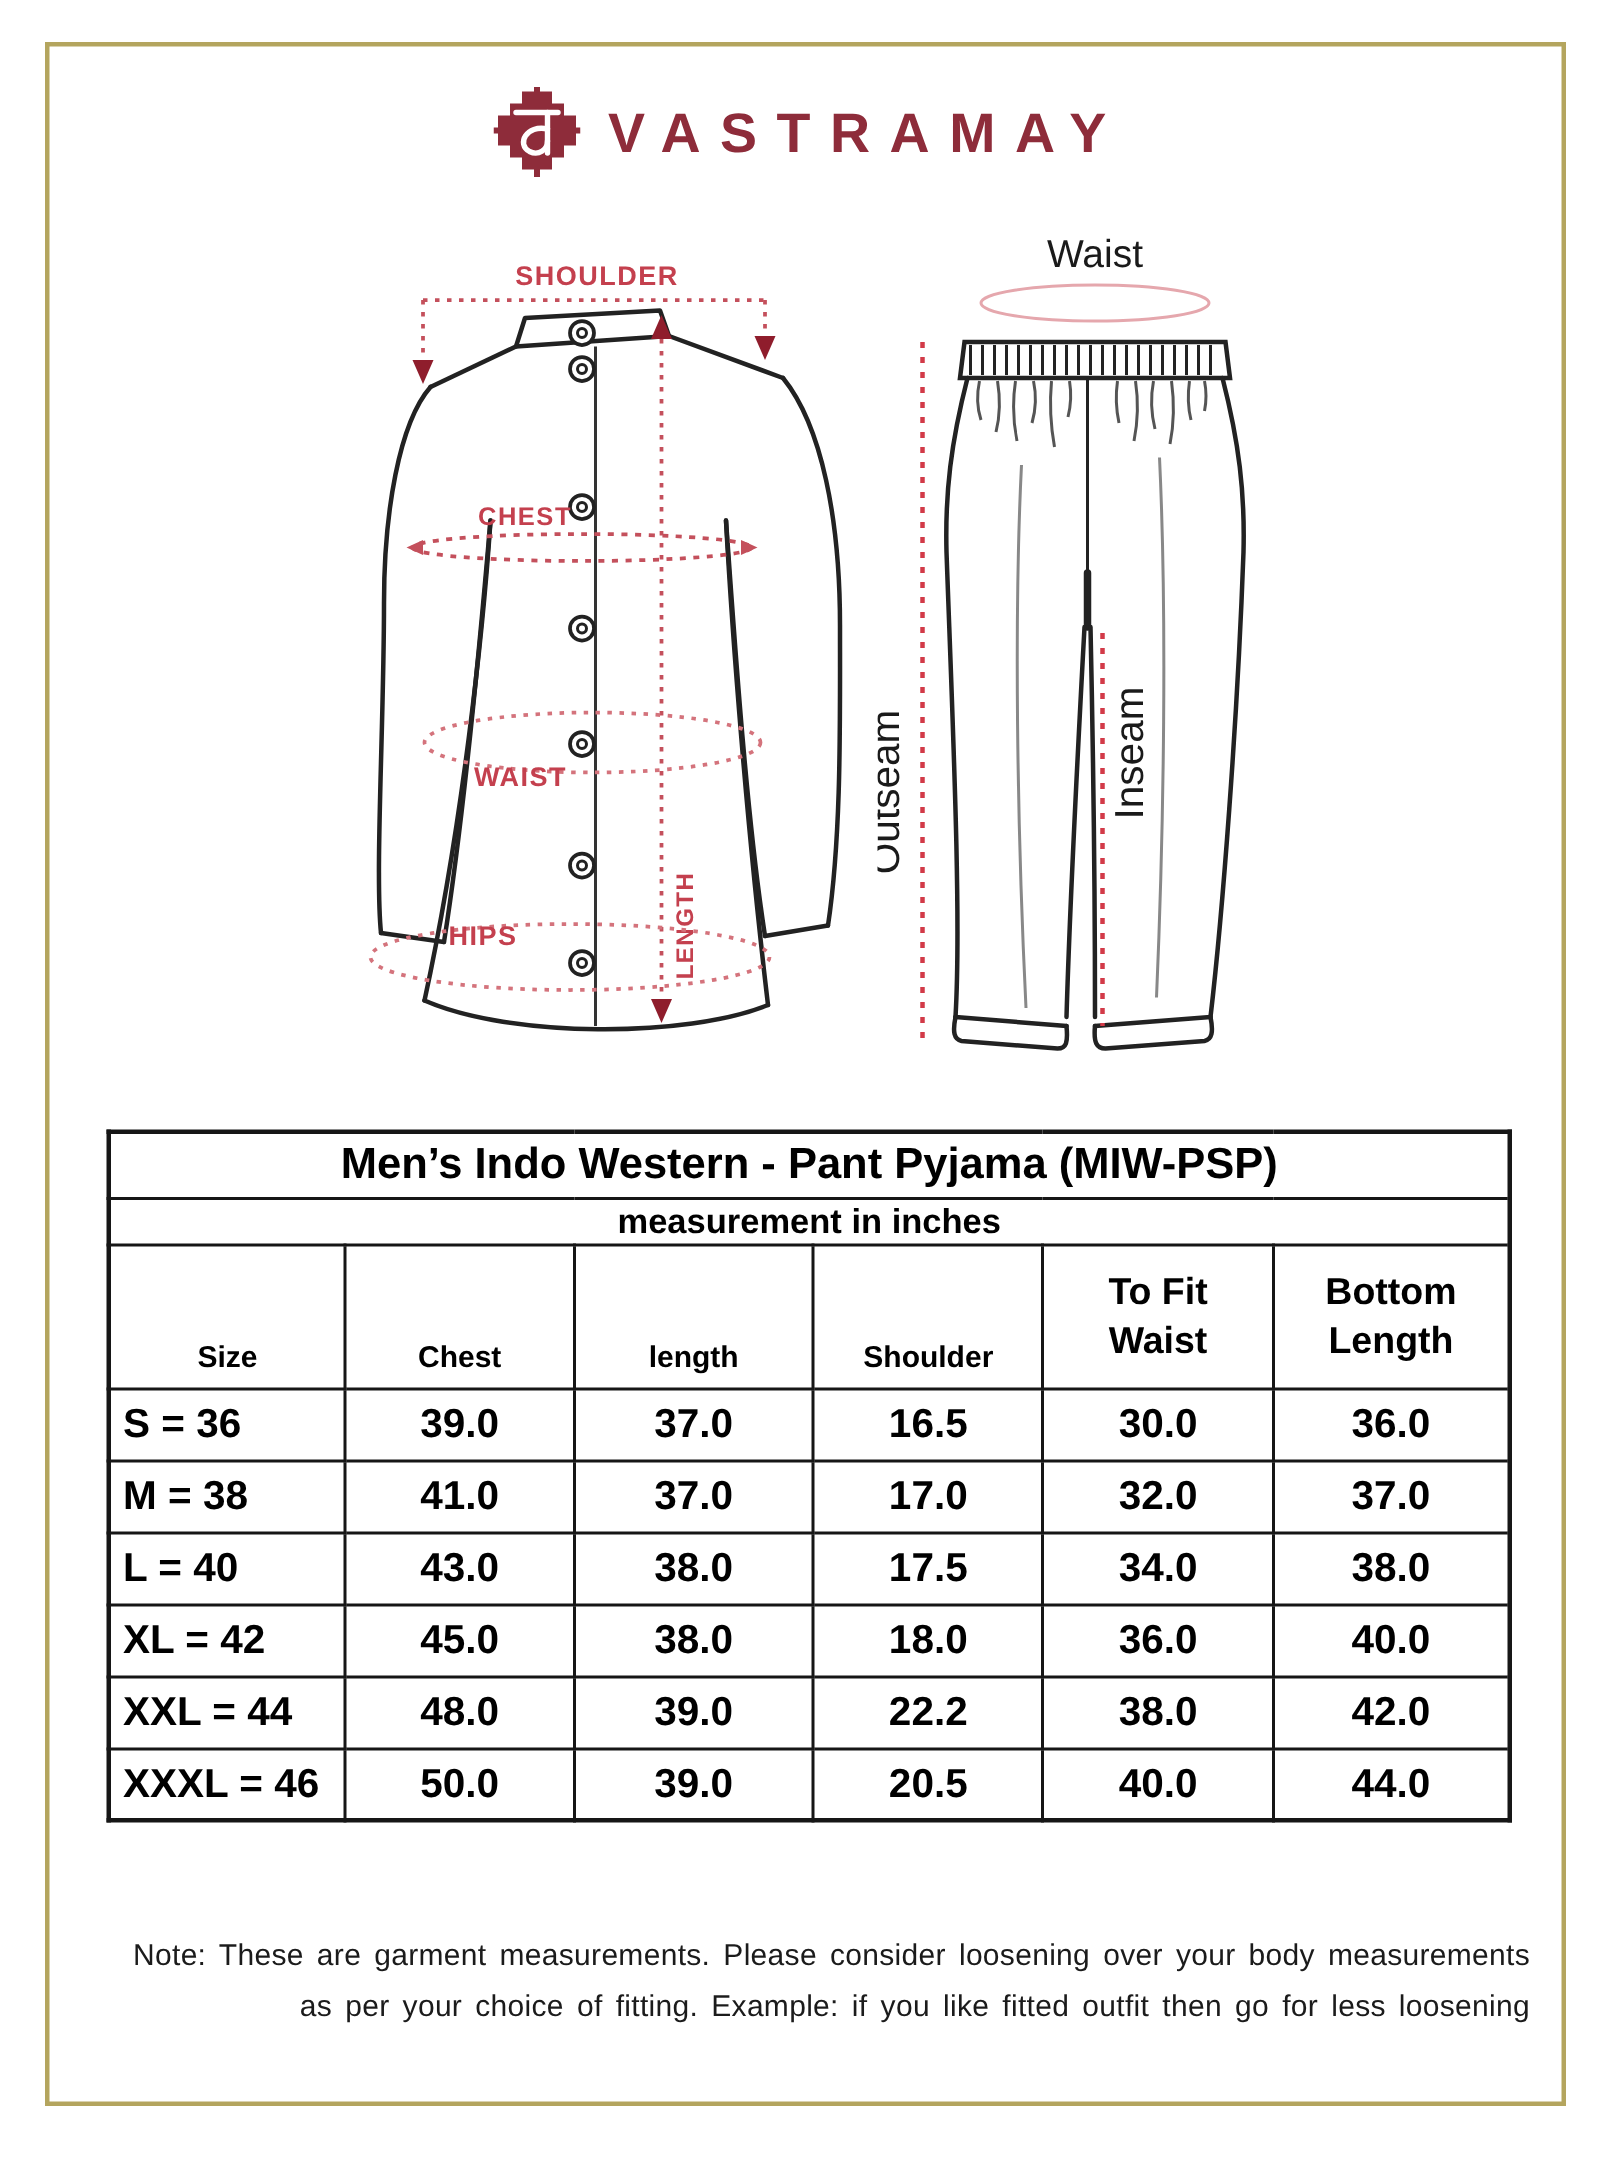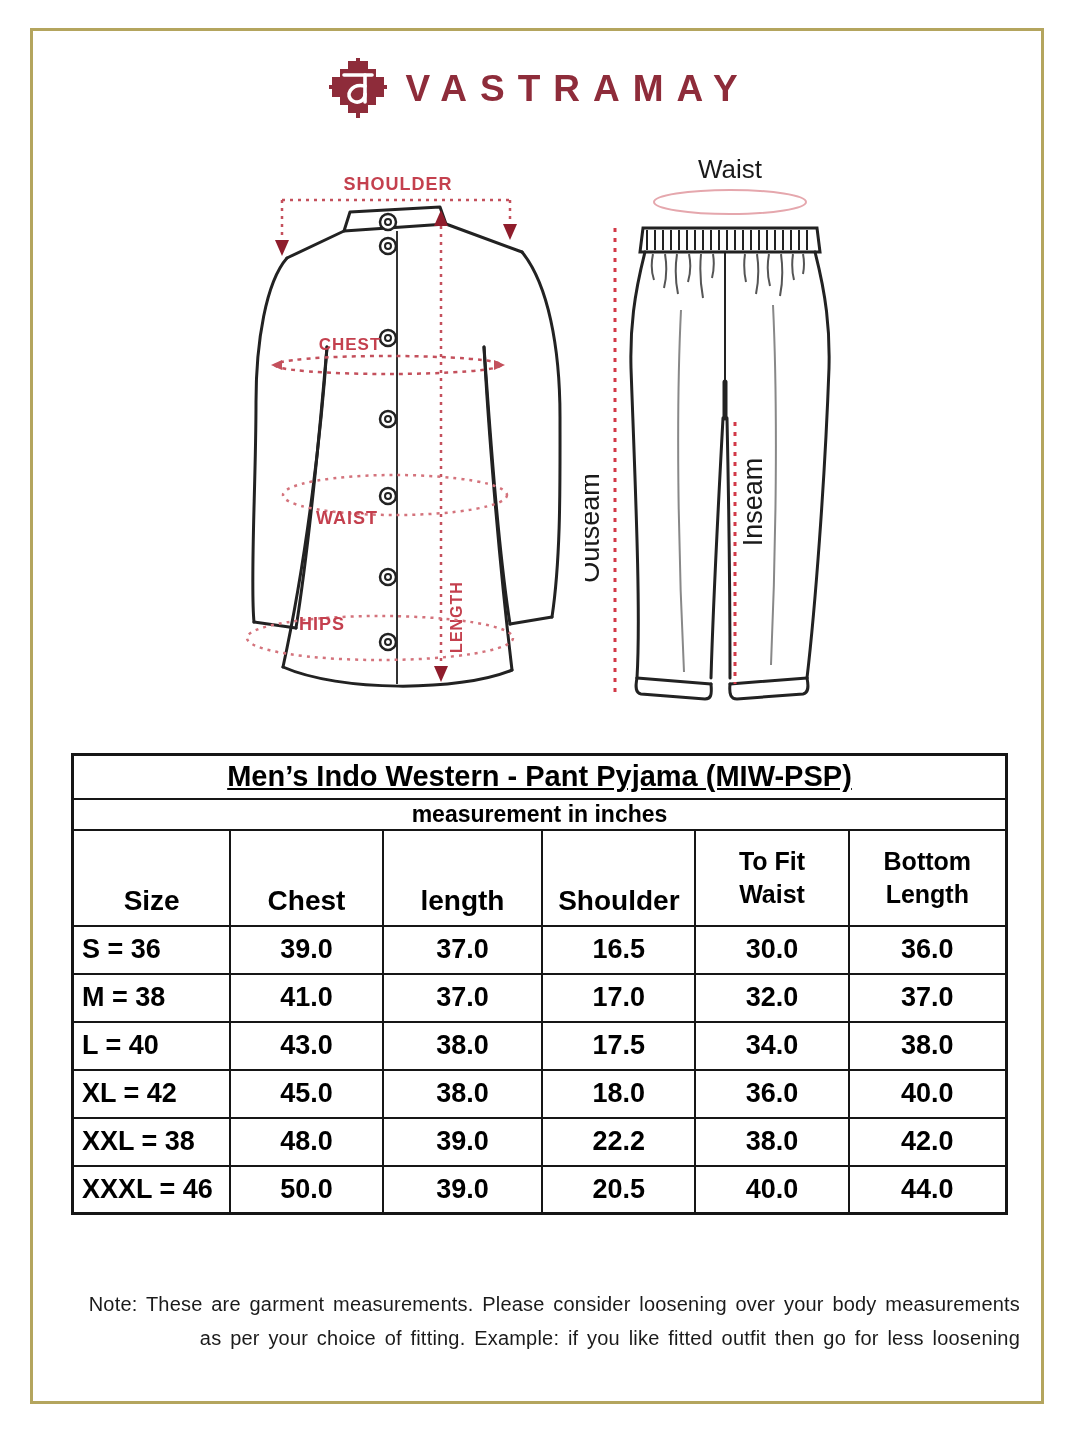--- a/index.html
+++ b/index.html
@@ -16,23 +16,23 @@
   .kurta-svg{position:absolute;left:230px;top:162px;}
   .pyjama-svg{position:absolute;left:585px;top:150px;}
   svg text{font-family:"Liberation Sans",sans-serif;}
   .anno{fill:#c4404e;font-weight:bold;letter-spacing:1px;}
   .pant-label{fill:#1a1a1a;}
   
   .size-table{position:absolute;left:71px;top:753px;width:937px;border-collapse:collapse;
               table-layout:fixed;color:#000;}
   .size-table td,.size-table th{border:2px solid #161616;box-sizing:border-box;}
   .size-table{border:3px solid #161616;}
-  .t-title{height:44px;text-align:center;font-weight:bold;font-size:29px;text-decoration:underline;}
+  .t-title{height:44px;text-align:center;font-weight:bold;font-size:29px;}
   .t-sub{height:30px;text-align:center;font-weight:bold;font-size:23px;}
-  .size-table th{height:96px;font-weight:bold;font-size:28px;vertical-align:bottom;
+  .size-table th{height:96px;font-weight:bold;font-size:20px;vertical-align:bottom;
                  padding:0 4px 8px 4px;text-align:center;}
   .size-table th.two-line{vertical-align:middle;font-size:25px;line-height:1.3;
                           padding:0 12px;}
   .size-table tbody td{height:48px;font-weight:bold;font-size:27px;text-align:center;
                        vertical-align:middle;margin-left:39px;}
   .size-table tbody td.size-col{text-align:left;padding-left:8px;}
   
   .note{position:absolute;left:60px;top:1288px;width:960px;text-align:right;
         font-size:20px;line-height:1.68;color:#1b1b1b;letter-spacing:0.2px;
         word-spacing:3px;}
@@ -265,21 +265,21 @@
         </tr>
         <tr>
           <td class="size-col">XL = 42</td>
           <td>45.0</td>
           <td>38.0</td>
           <td>18.0</td>
           <td>36.0</td>
           <td>40.0</td>
         </tr>
         <tr>
-          <td class="size-col">XXL = 38</td>
+          <td class="size-col">XXL = 44</td>
           <td>48.0</td>
           <td>39.0</td>
           <td>22.2</td>
           <td>38.0</td>
           <td>42.0</td>
         </tr>
         <tr>
           <td class="size-col">XXXL = 46</td>
           <td>50.0</td>
           <td>39.0</td>

